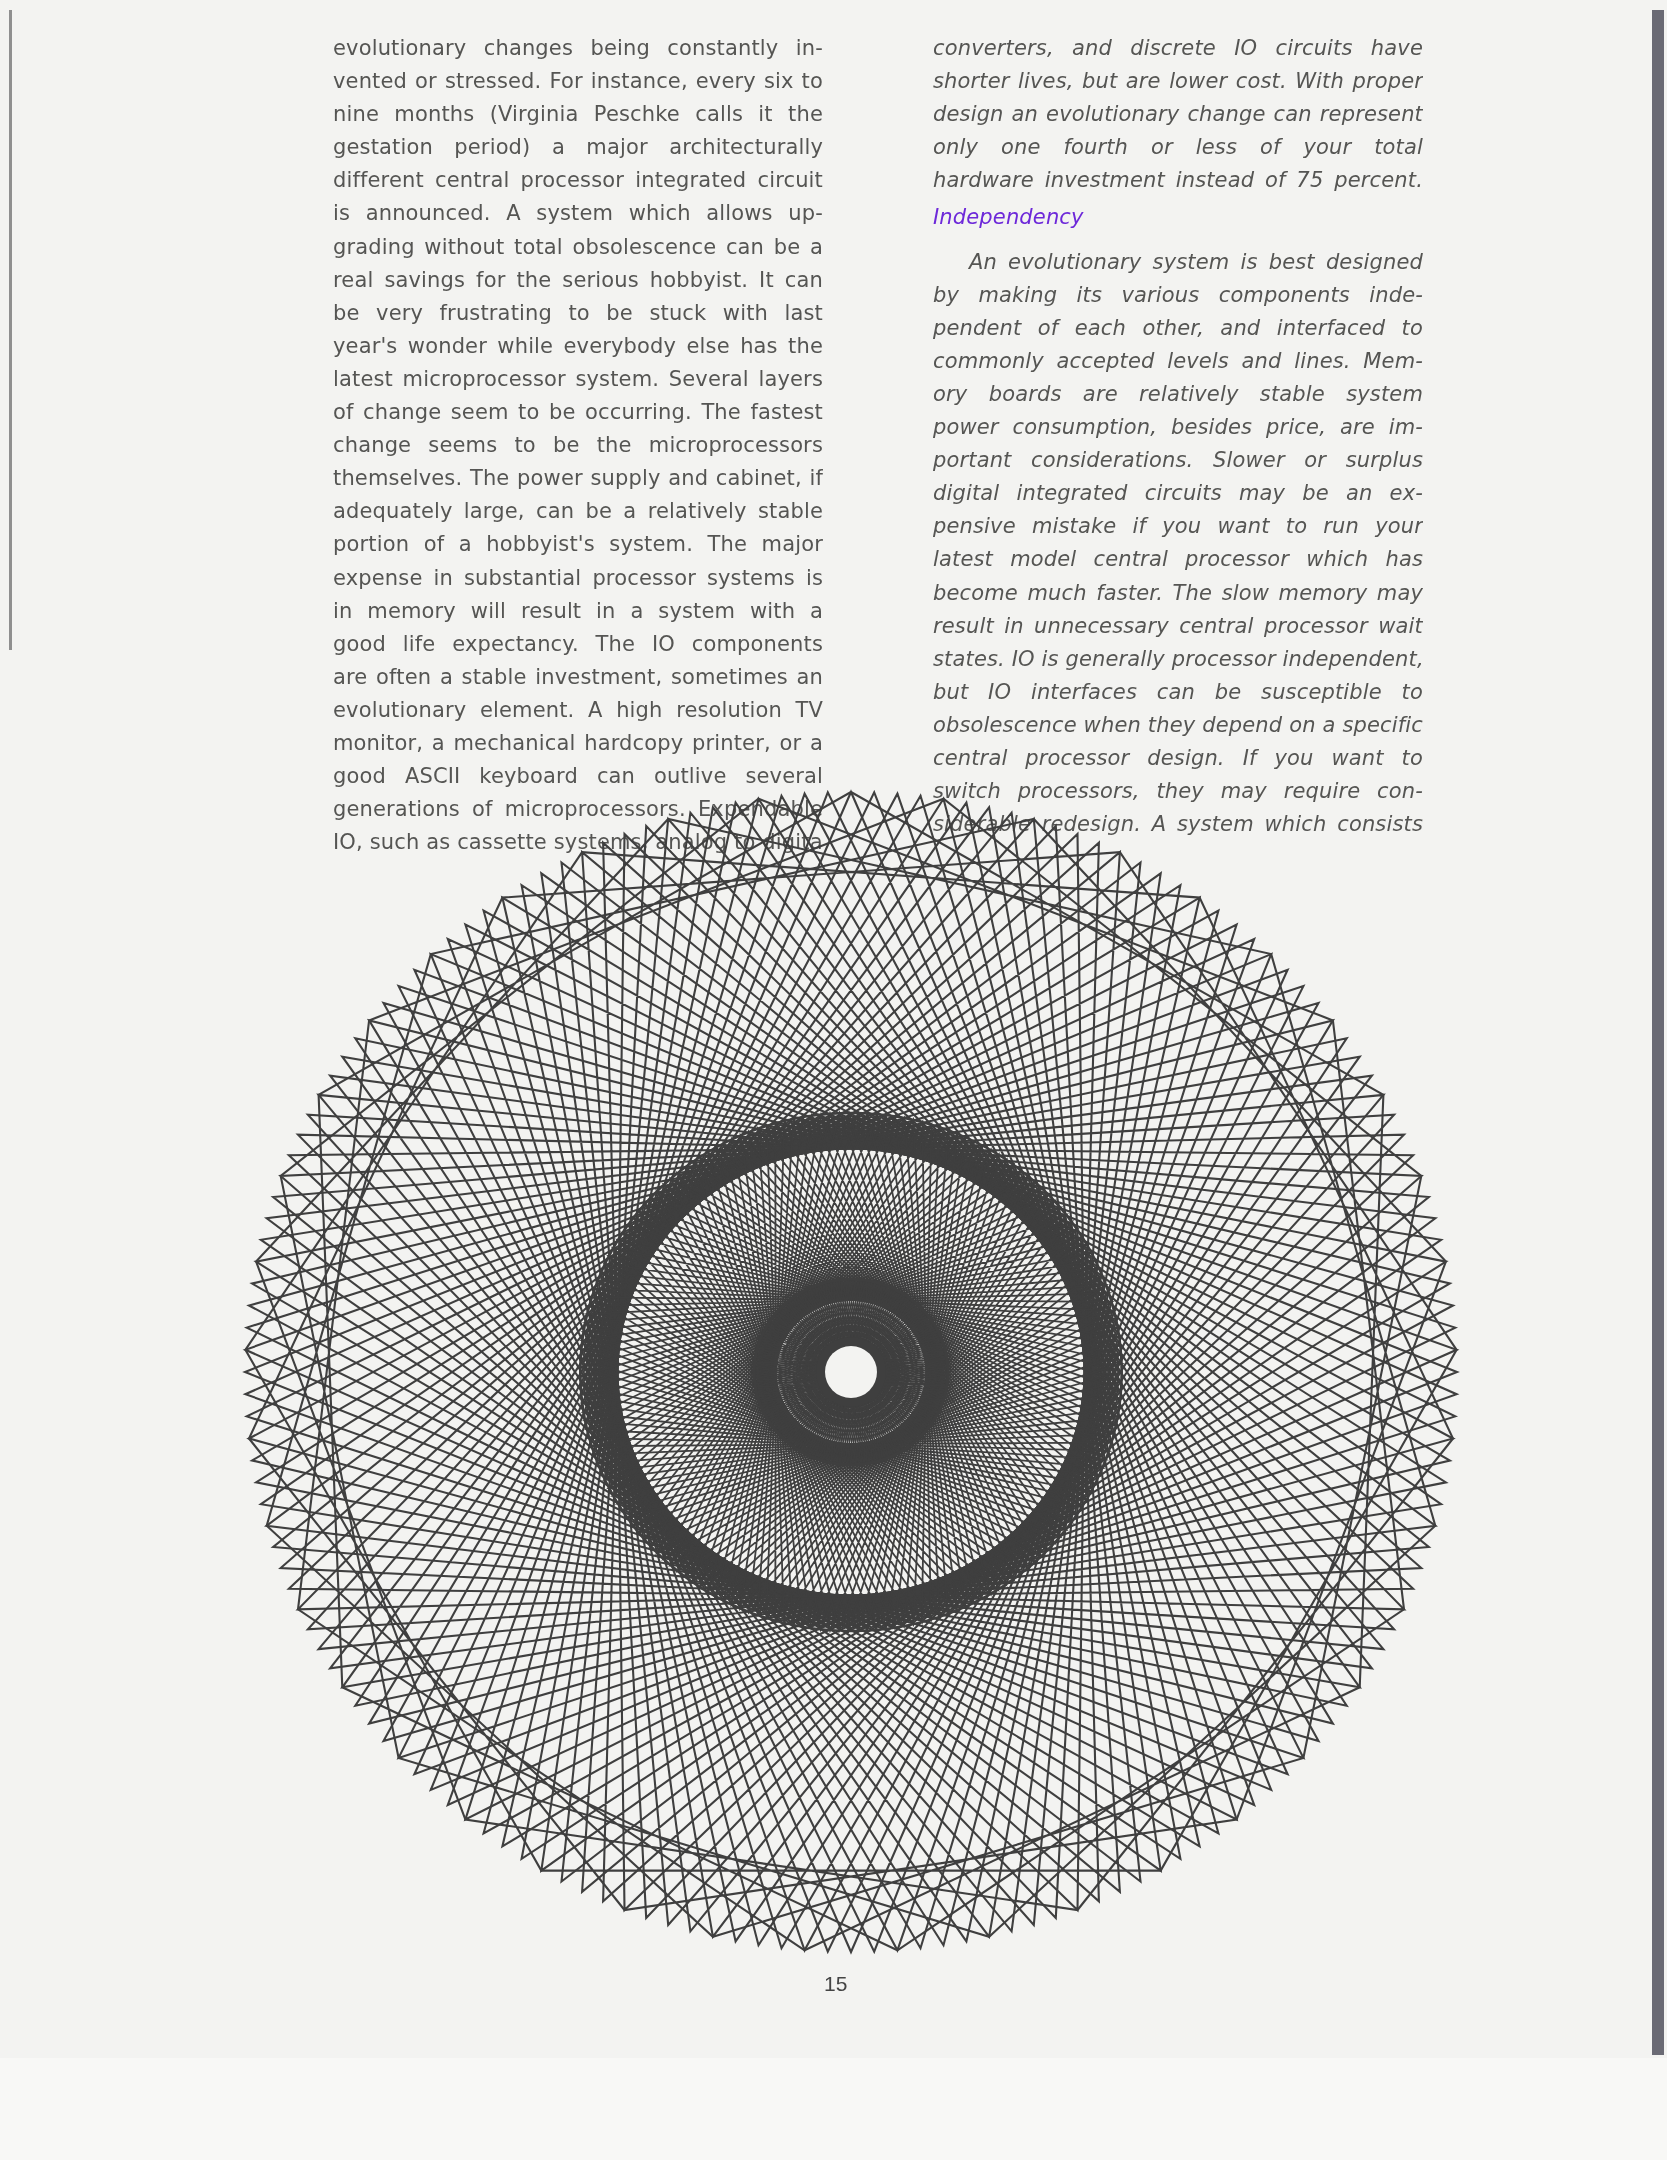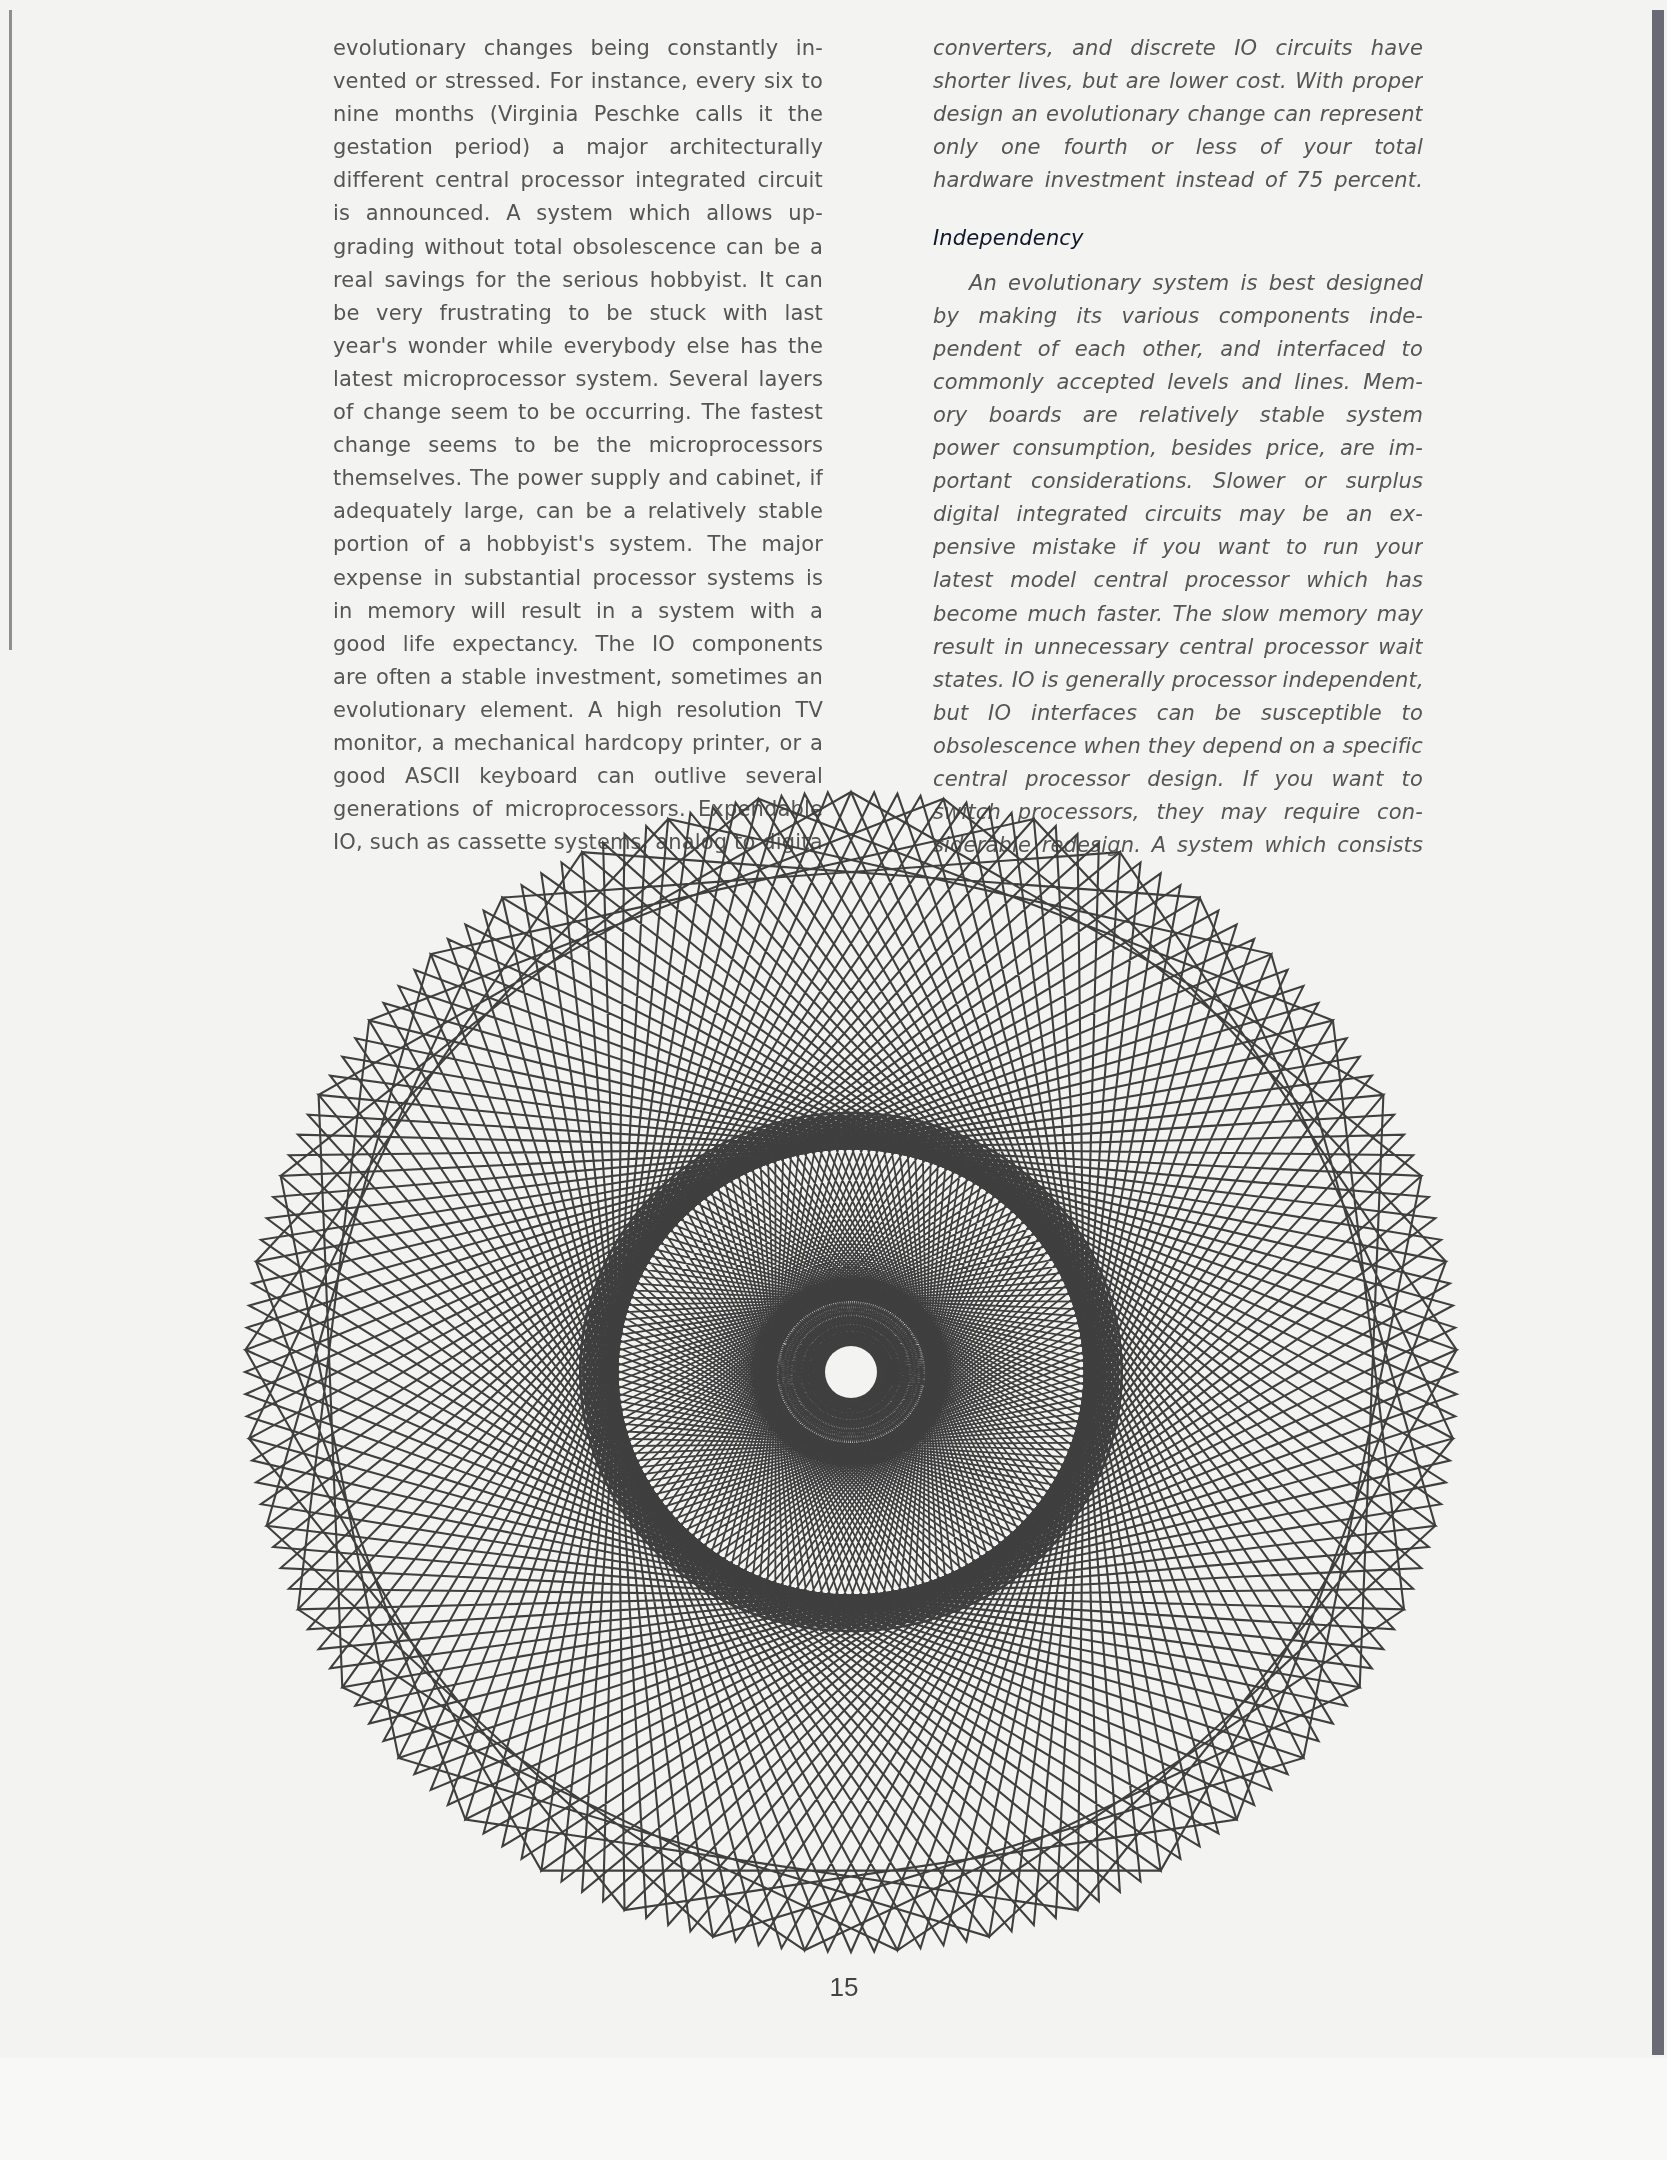--- a/index.html
+++ b/index.html
@@ -28,30 +28,30 @@
   }
   .col-left { left: 333px; }
   .col-right { left: 933px; font-style: italic; }
   .line {
     display: block; height: 33.1px; white-space: nowrap;
     text-align: justify; text-align-last: justify;
     overflow: hidden;
   }
   .line.indent { padding-left: 36px; }
   .heading {
-    display: block; height: 33.1px; margin-top: 25px; margin-bottom: 11px;
-    font-size: 21px; color: #0f172a;
+    display: block; height: 33.1px; margin-top: 4px; margin-bottom: 11px;
+    font-size: 21px; color: #6d28d9;
   }
   .figure {
     position: absolute; left: 0; top: 0; width: 1667px; height: 2160px;
     pointer-events: none;
   }
   .page-number {
     position: absolute; left: 824px; top: 1972px; width: 40px;
-    text-align: center; font-size: 26px; color: #444;
+    text-align: left; font-size: 21px; color: #444;
     font-family: "Liberation Sans", sans-serif;
   }
 </style>
 </head>
 <body>
 
 <div class="page"></div>
 <div class="left-rule"></div>
 <div class="right-bar"></div>
 

